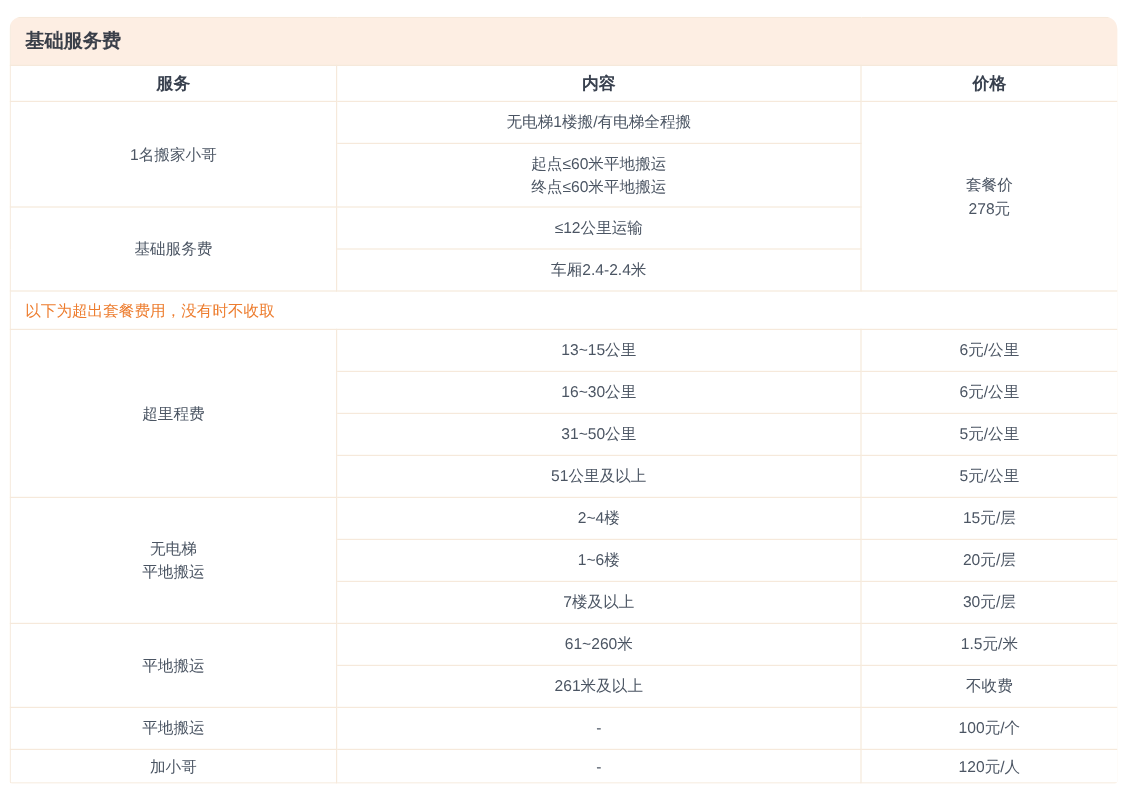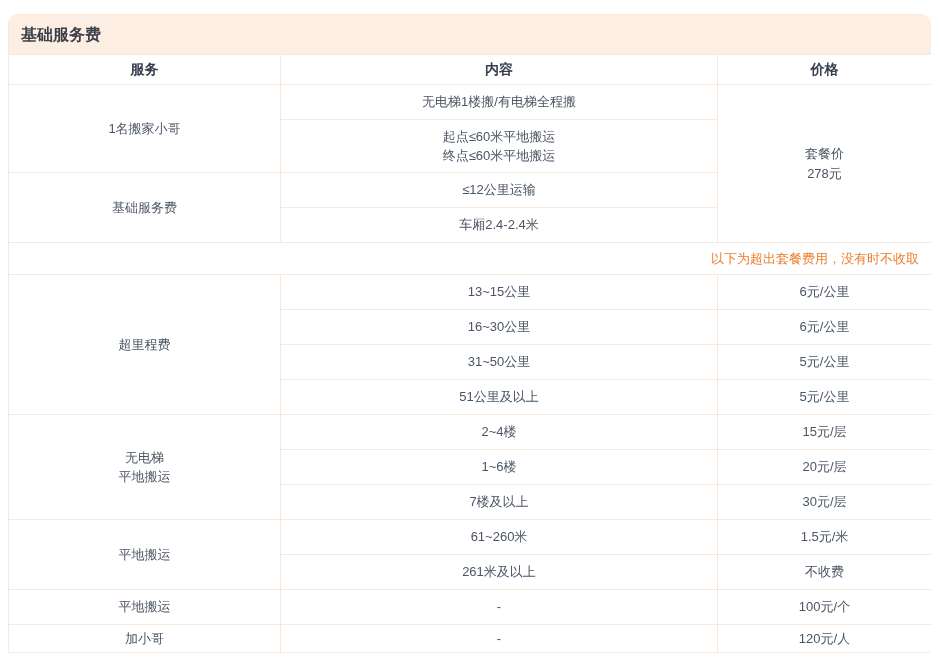--- a/index.html
+++ b/index.html
@@ -43,21 +43,21 @@
     color: var(--heading-color, #38404e);
   }
   tr.title-row td {
     background: var(--header-bg, #fdeee3);
     text-align: left;
     font-weight: bold;
     font-size: 16px;
     color: #3a3f49;
   }
   tr.notice-row td {
-    text-align: right;
+    text-align: left;
     color: var(--notice-color, #ed7d2f);
     font-size: 13px;
   }
   .h40 { height: 40px; }
   .h30 { height: 30px; }
   .h35 { height: 35px; }
   .h53 { height: 53px; }
   .h32 { height: 32px; }
   .h28 { height: 28px; }
 </style>

